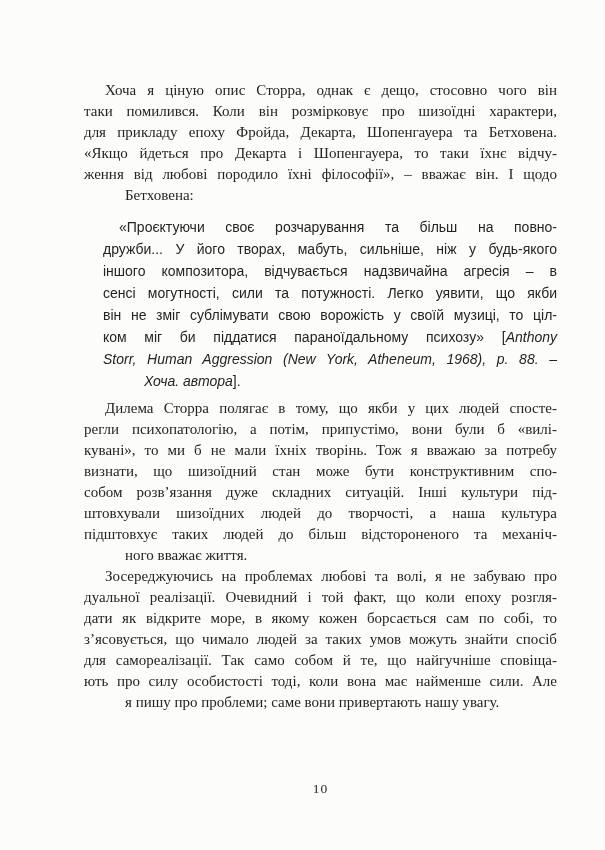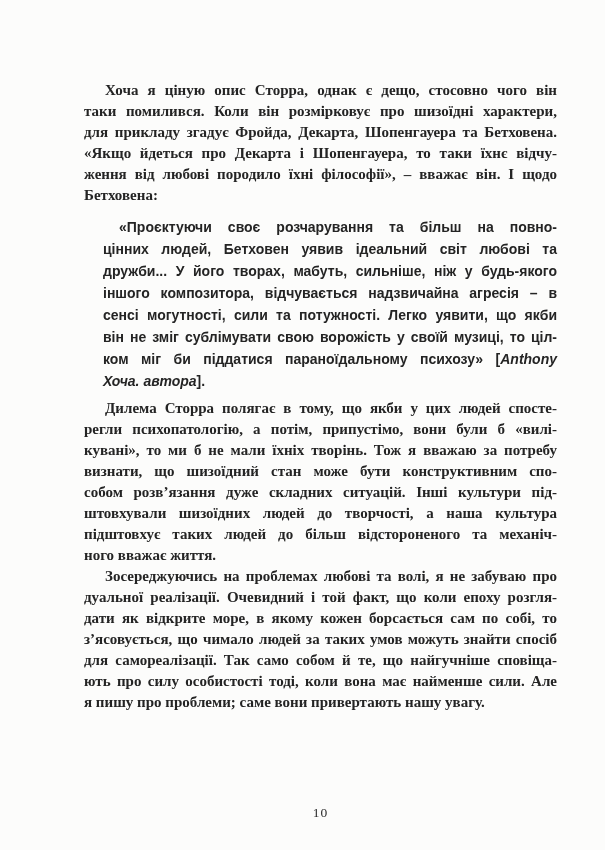--- a/index.html
+++ b/index.html
@@ -11,21 +11,21 @@
     overflow: hidden;
     font-kerning: normal;
   }
   .text-column {
     position: absolute;
     left: 84px;
     top: 80px;
     width: 473px;
     color: #242424;
   }
-  .para { margin: 0; font-weight: bold; }
+  .para { margin: 0; }
   .para.body {
     font-family: "Liberation Serif", "DejaVu Serif", serif;
     font-size: 15px;
     line-height: 21px;
   }
   .para.body .line.first { text-indent: 21px; }
   .para.quote {
     margin: 10px 0 6px 19px;
     width: 454px;
     font-family: "Liberation Sans", "DejaVu Sans", sans-serif;
@@ -33,56 +33,56 @@
     line-height: 22px;
   }
   .para.quote .line.first { text-indent: 16px; }
   .line {
     text-align: justify;
     text-align-last: justify;
     white-space: normal;
   }
   .line.last {
     text-align-last: left;
+    margin-left: 41px;
   }
   .it { font-style: italic; }
   .page-number {
     position: absolute;
     left: 84px;
     top: 781px;
     width: 473px;
     text-align: center;
     font-family: "Liberation Serif", "DejaVu Serif", serif;
     font-size: 13.5px;
     color: #2b2b2b;
     letter-spacing: 1px;
-    margin-top: 24px;
   }
 </style>
 </head>
 <body>
 
 <div class="page" style="background: rgb(252, 252, 251);">
   <div class="text-column" id="text-column" style="color: rgb(36, 36, 36);">
       <div class="para body">
         <div class="line first">Хоча я ціную опис Сторра, однак є дещо, стосовно чого він</div>
         <div class="line">таки помилився. Коли він розмірковує про шизоїдні характери,</div>
-        <div class="line">для прикладу згадує Фройда, Декарта, Шопенгауера та Бетховена.</div>
+        <div class="line">для прикладу епоху Фройда, Декарта, Шопенгауера та Бетховена.</div>
         <div class="line">«Якщо йдеться про Декарта і Шопенгауера, то таки їхнє відчу-</div>
         <div class="line">ження від любові породило їхні філософії», – вважає він. І щодо</div>
         <div class="line last">Бетховена:</div>
       </div>
       <div class="para quote">
         <div class="line first">«Проєктуючи своє розчарування та більш на повно-</div>
-        <div class="line">цінних людей, Бетховен уявив ідеальний світ любові та</div>
         <div class="line">дружби... У його творах, мабуть, сильніше, ніж у будь-якого</div>
         <div class="line">іншого композитора, відчувається надзвичайна агресія – в</div>
         <div class="line">сенсі могутності, сили та потужності. Легко уявити, що якби</div>
         <div class="line">він не зміг сублімувати свою ворожість у своїй музиці, то ціл-</div>
         <div class="line"><span class="">ком міг би піддатися параноїдальному психозу» [</span><span class="it">Anthony</span></div>
+        <div class="line"><span class="it">Storr, Human Aggression (New York, Atheneum, 1968), p. 88. –</span></div>
         <div class="line last"><span class="it">Хоча. автора</span><span class="">].</span></div>
       </div>
       <div class="para body">
         <div class="line first">Дилема Сторра полягає в тому, що якби у цих людей спосте-</div>
         <div class="line">регли психопатологію, а потім, припустімо, вони були б «вилі-</div>
         <div class="line">кувані», то ми б не мали їхніх творінь. Тож я вважаю за потребу</div>
         <div class="line">визнати, що шизоїдний стан може бути конструктивним спо-</div>
         <div class="line">собом розв’язання дуже складних ситуацій. Інші культури під-</div>
         <div class="line">штовхували шизоїдних людей до творчості, а наша культура</div>
         <div class="line">підштовхує таких людей до більш відстороненого та механіч-</div>

